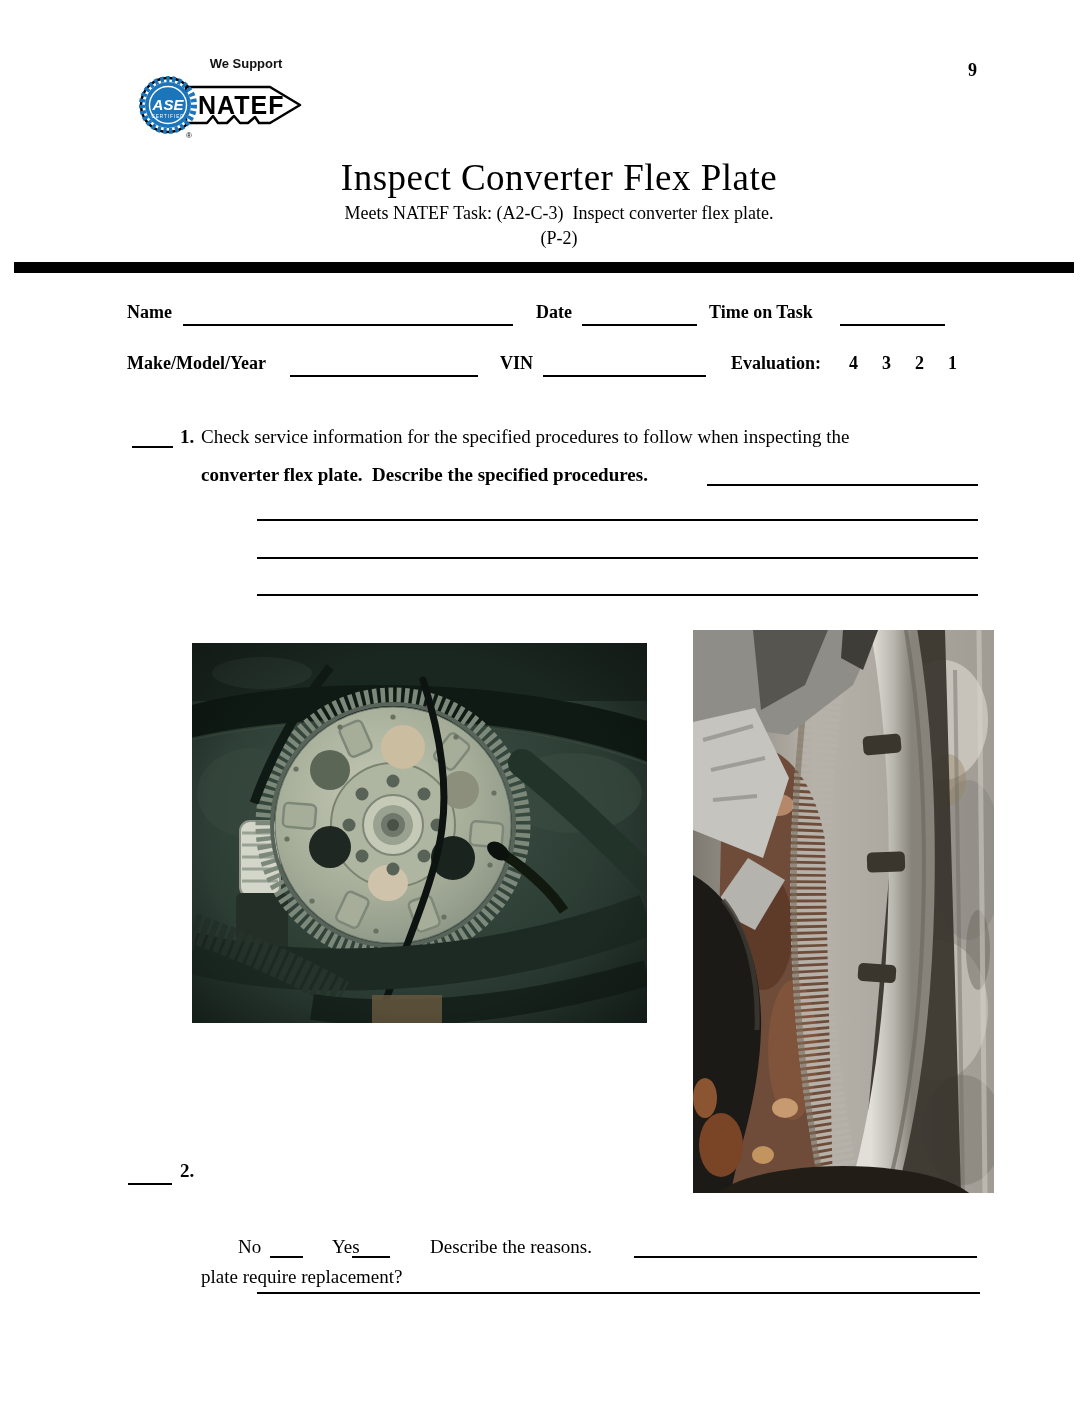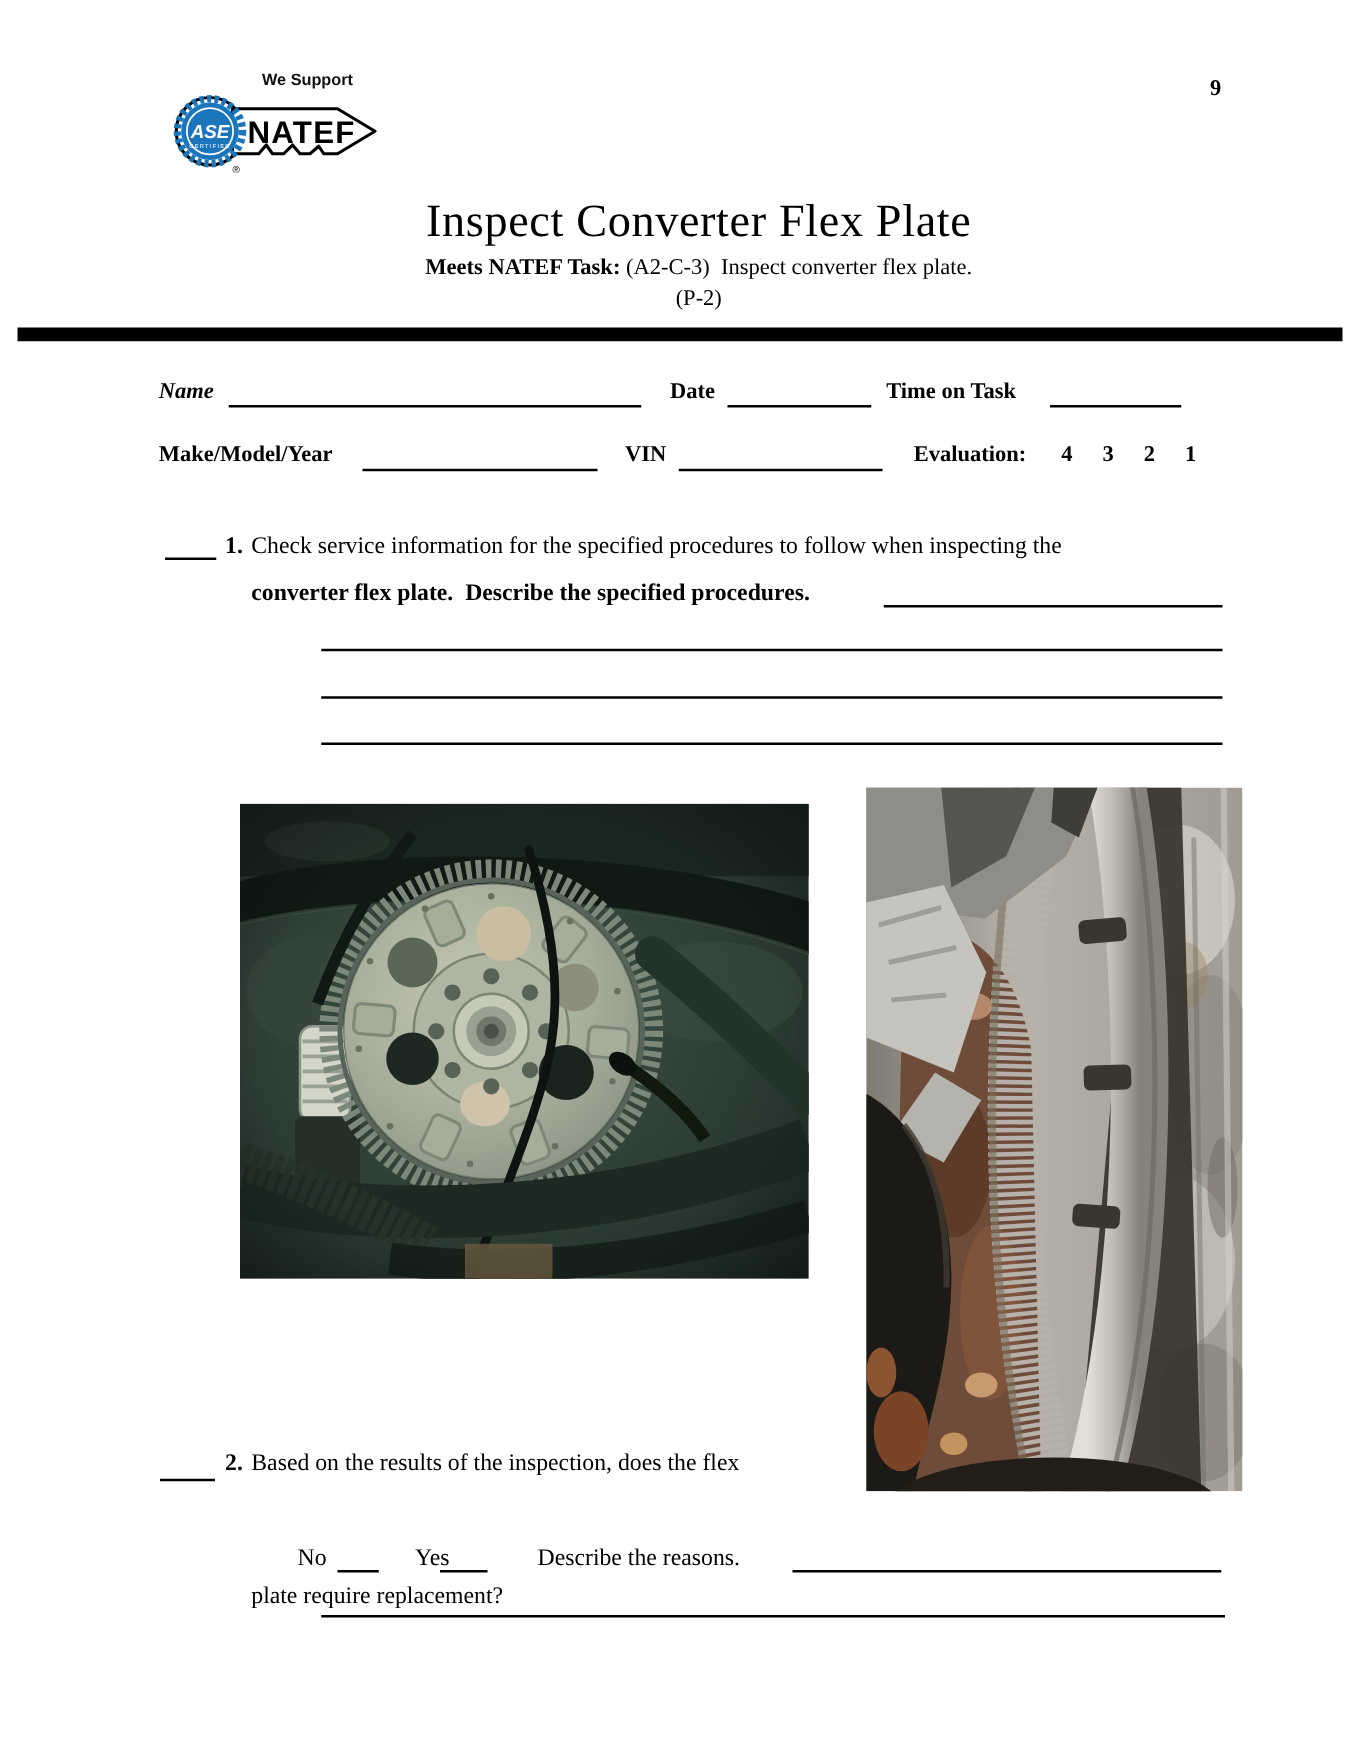--- a/index.html
+++ b/index.html
@@ -6,21 +6,21 @@
   #page{position:relative;width:1088px;height:1408px;background:#ffffff;overflow:hidden;
         font-family:"Liberation Serif",serif;color:#000;}
   .abs{position:absolute;}
   .lbl{font-weight:bold;font-size:18px;white-space:nowrap;}
   .txt{font-size:19px;white-space:pre;}
   .blank{border-bottom:2px solid #000;height:16px;}
   .rule{border-top:2px solid #000;height:0;}
   .num{font-weight:bold;font-size:19px;}
   #title{left:30px;right:0;top:156px;text-align:center;font-size:37px;font-weight:normal;letter-spacing:.5px;}
   #subtitle{left:30px;right:0;top:203px;text-align:center;font-size:18px;}
-  #subtitle .b{font-weight:bold;}
+  #subtitle .b{font-weight:normal;}
   #subtitle .r{white-space:pre;}
   #p2{left:30px;right:0;top:228px;text-align:center;font-size:18px;}
   #divider{left:14px;top:262px;width:1060px;height:11px;background:#000;}
   #pageno{left:968px;top:60px;font-size:18px;font-weight:bold;}
   svg text{font-family:"Liberation Sans",sans-serif;}
 </style>
 </head>
 <body>
 
 <div id="page">
@@ -46,21 +46,21 @@
   </div>
 
   <div id="title" class="abs">Inspect Converter Flex Plate</div>
   <div id="subtitle" class="abs">
     <span class="b">Meets NATEF Task:</span>
     <span class="r">(A2-C-3)  Inspect converter flex plate.</span>
   </div>
   <div id="p2" class="abs">(P-2)</div>
   <div id="divider" class="abs"></div>
 
-  <div class="abs lbl" style="left:127px;top:302px;font-style:italic;">Name</div>
+  <div class="abs lbl" style="left:127px;top:302px;">Name</div>
   <div class="abs blank" style="left:183px;top:308px;width:330px;"></div>
   <div class="abs lbl" style="left:536px;top:302px;">Date</div>
   <div class="abs blank" style="left:582px;top:308px;width:115px;"></div>
   <div class="abs lbl" style="left:709px;top:302px;">Time on Task</div>
   <div class="abs blank" style="left:840px;top:308px;width:105px;"></div>
 
   <div class="abs lbl" style="left:127px;top:353px;">Make/Model/Year</div>
   <div class="abs blank" style="left:290px;top:359px;width:188px;"></div>
   <div class="abs lbl" style="left:500px;top:353px;">VIN</div>
   <div class="abs blank" style="left:543px;top:359px;width:163px;"></div>
@@ -236,21 +236,20 @@
       <path d="M30,270 C55,300 66,350 64,400" stroke="#3e3b35" stroke-width="5" fill="none" opacity=".8"></path>
       <ellipse cx="28" cy="515" rx="22" ry="32" fill="#7a4426"></ellipse>
       <ellipse cx="12" cy="468" rx="12" ry="20" fill="#8a5530"></ellipse>
 
       <ellipse cx="150" cy="578" rx="135" ry="42" fill="#221d16"></ellipse>
     </svg>
   </div>
 
   <div class="abs blank" style="left:128px;top:1167px;width:44px;"></div>
   <div class="abs num" style="left:180px;top:1160px;">2.</div>
-  <div class="abs txt" style="left:201px;top:1160px;">Based on the results of the inspection, does the flex</div>
   <div class="abs txt" style="left:201px;top:1266px;">plate require replacement?</div>
 
   <div class="abs txt" style="left:238px;top:1236px;">No</div>
   <div class="abs blank" style="left:270px;top:1240px;width:33px;"></div>
   <div class="abs txt" style="left:332px;top:1236px;">Yes</div>
   <div class="abs blank" style="left:352px;top:1240px;width:38px;"></div>
   <div class="abs txt" style="left:430px;top:1236px;">Describe the reasons.</div>
   <div class="abs blank" style="left:634px;top:1240px;width:343px;"></div>
   <div class="abs rule" style="left:257px;top:1292px;width:723px;"></div>
 

